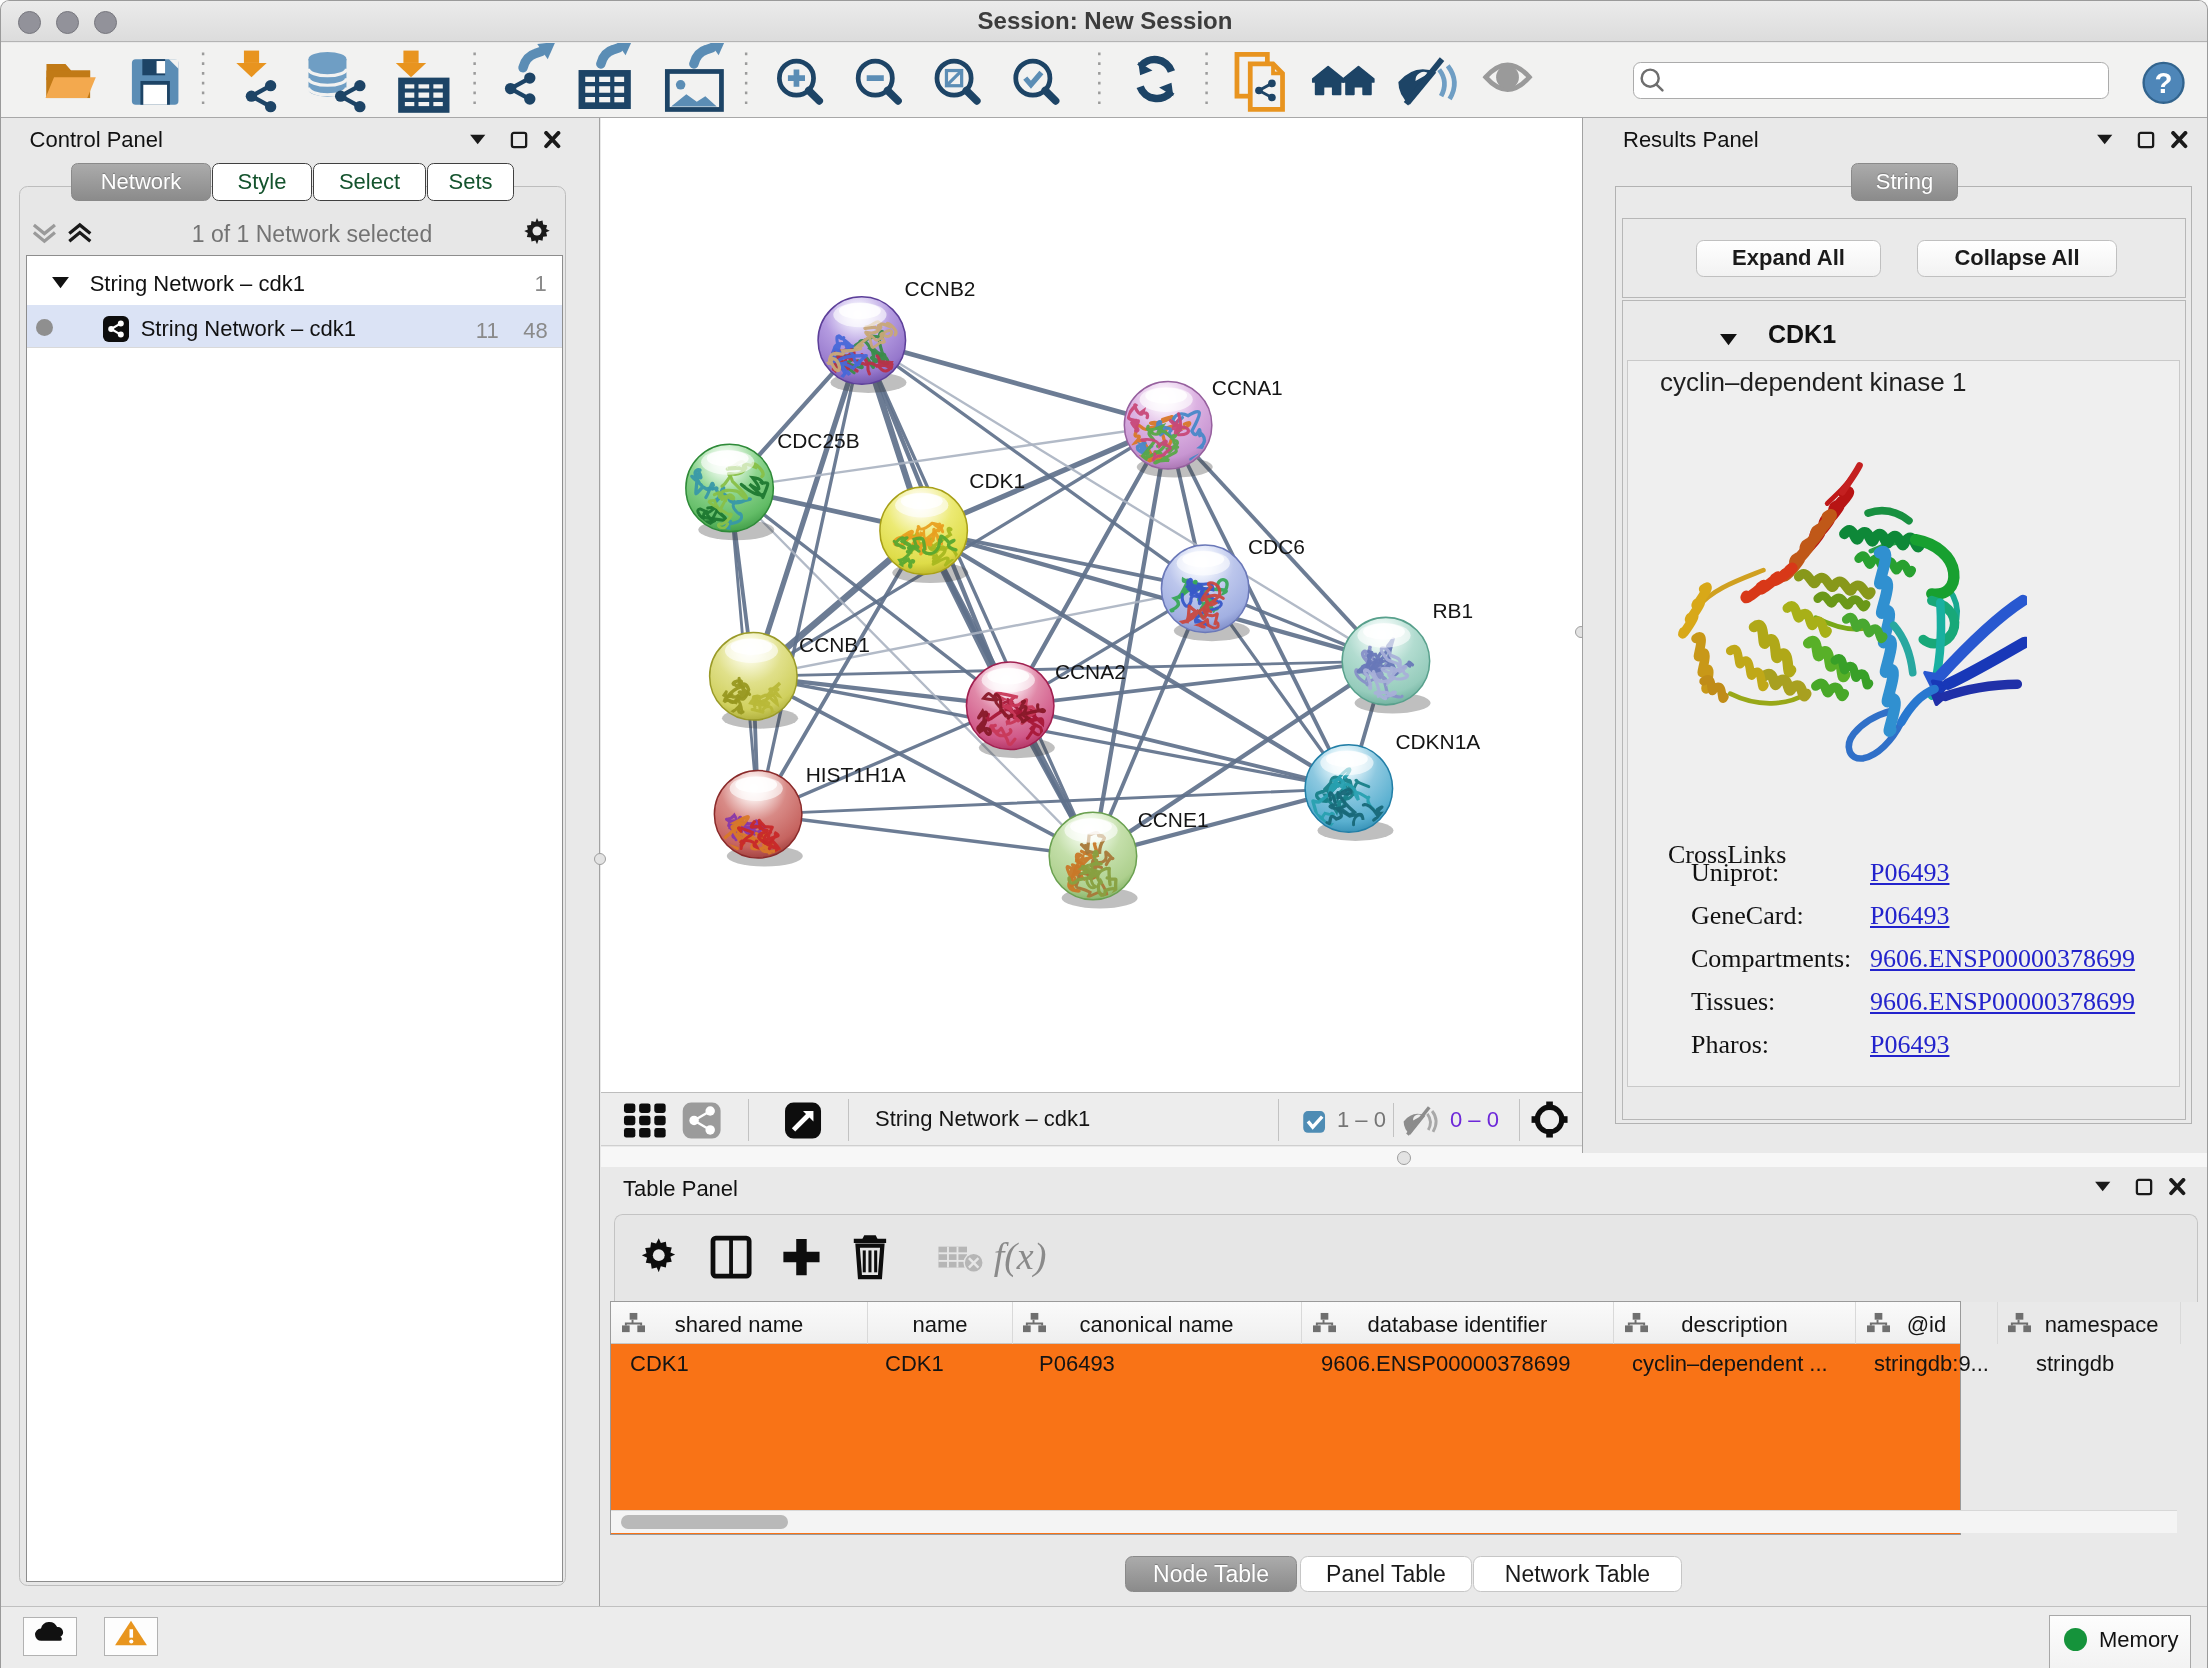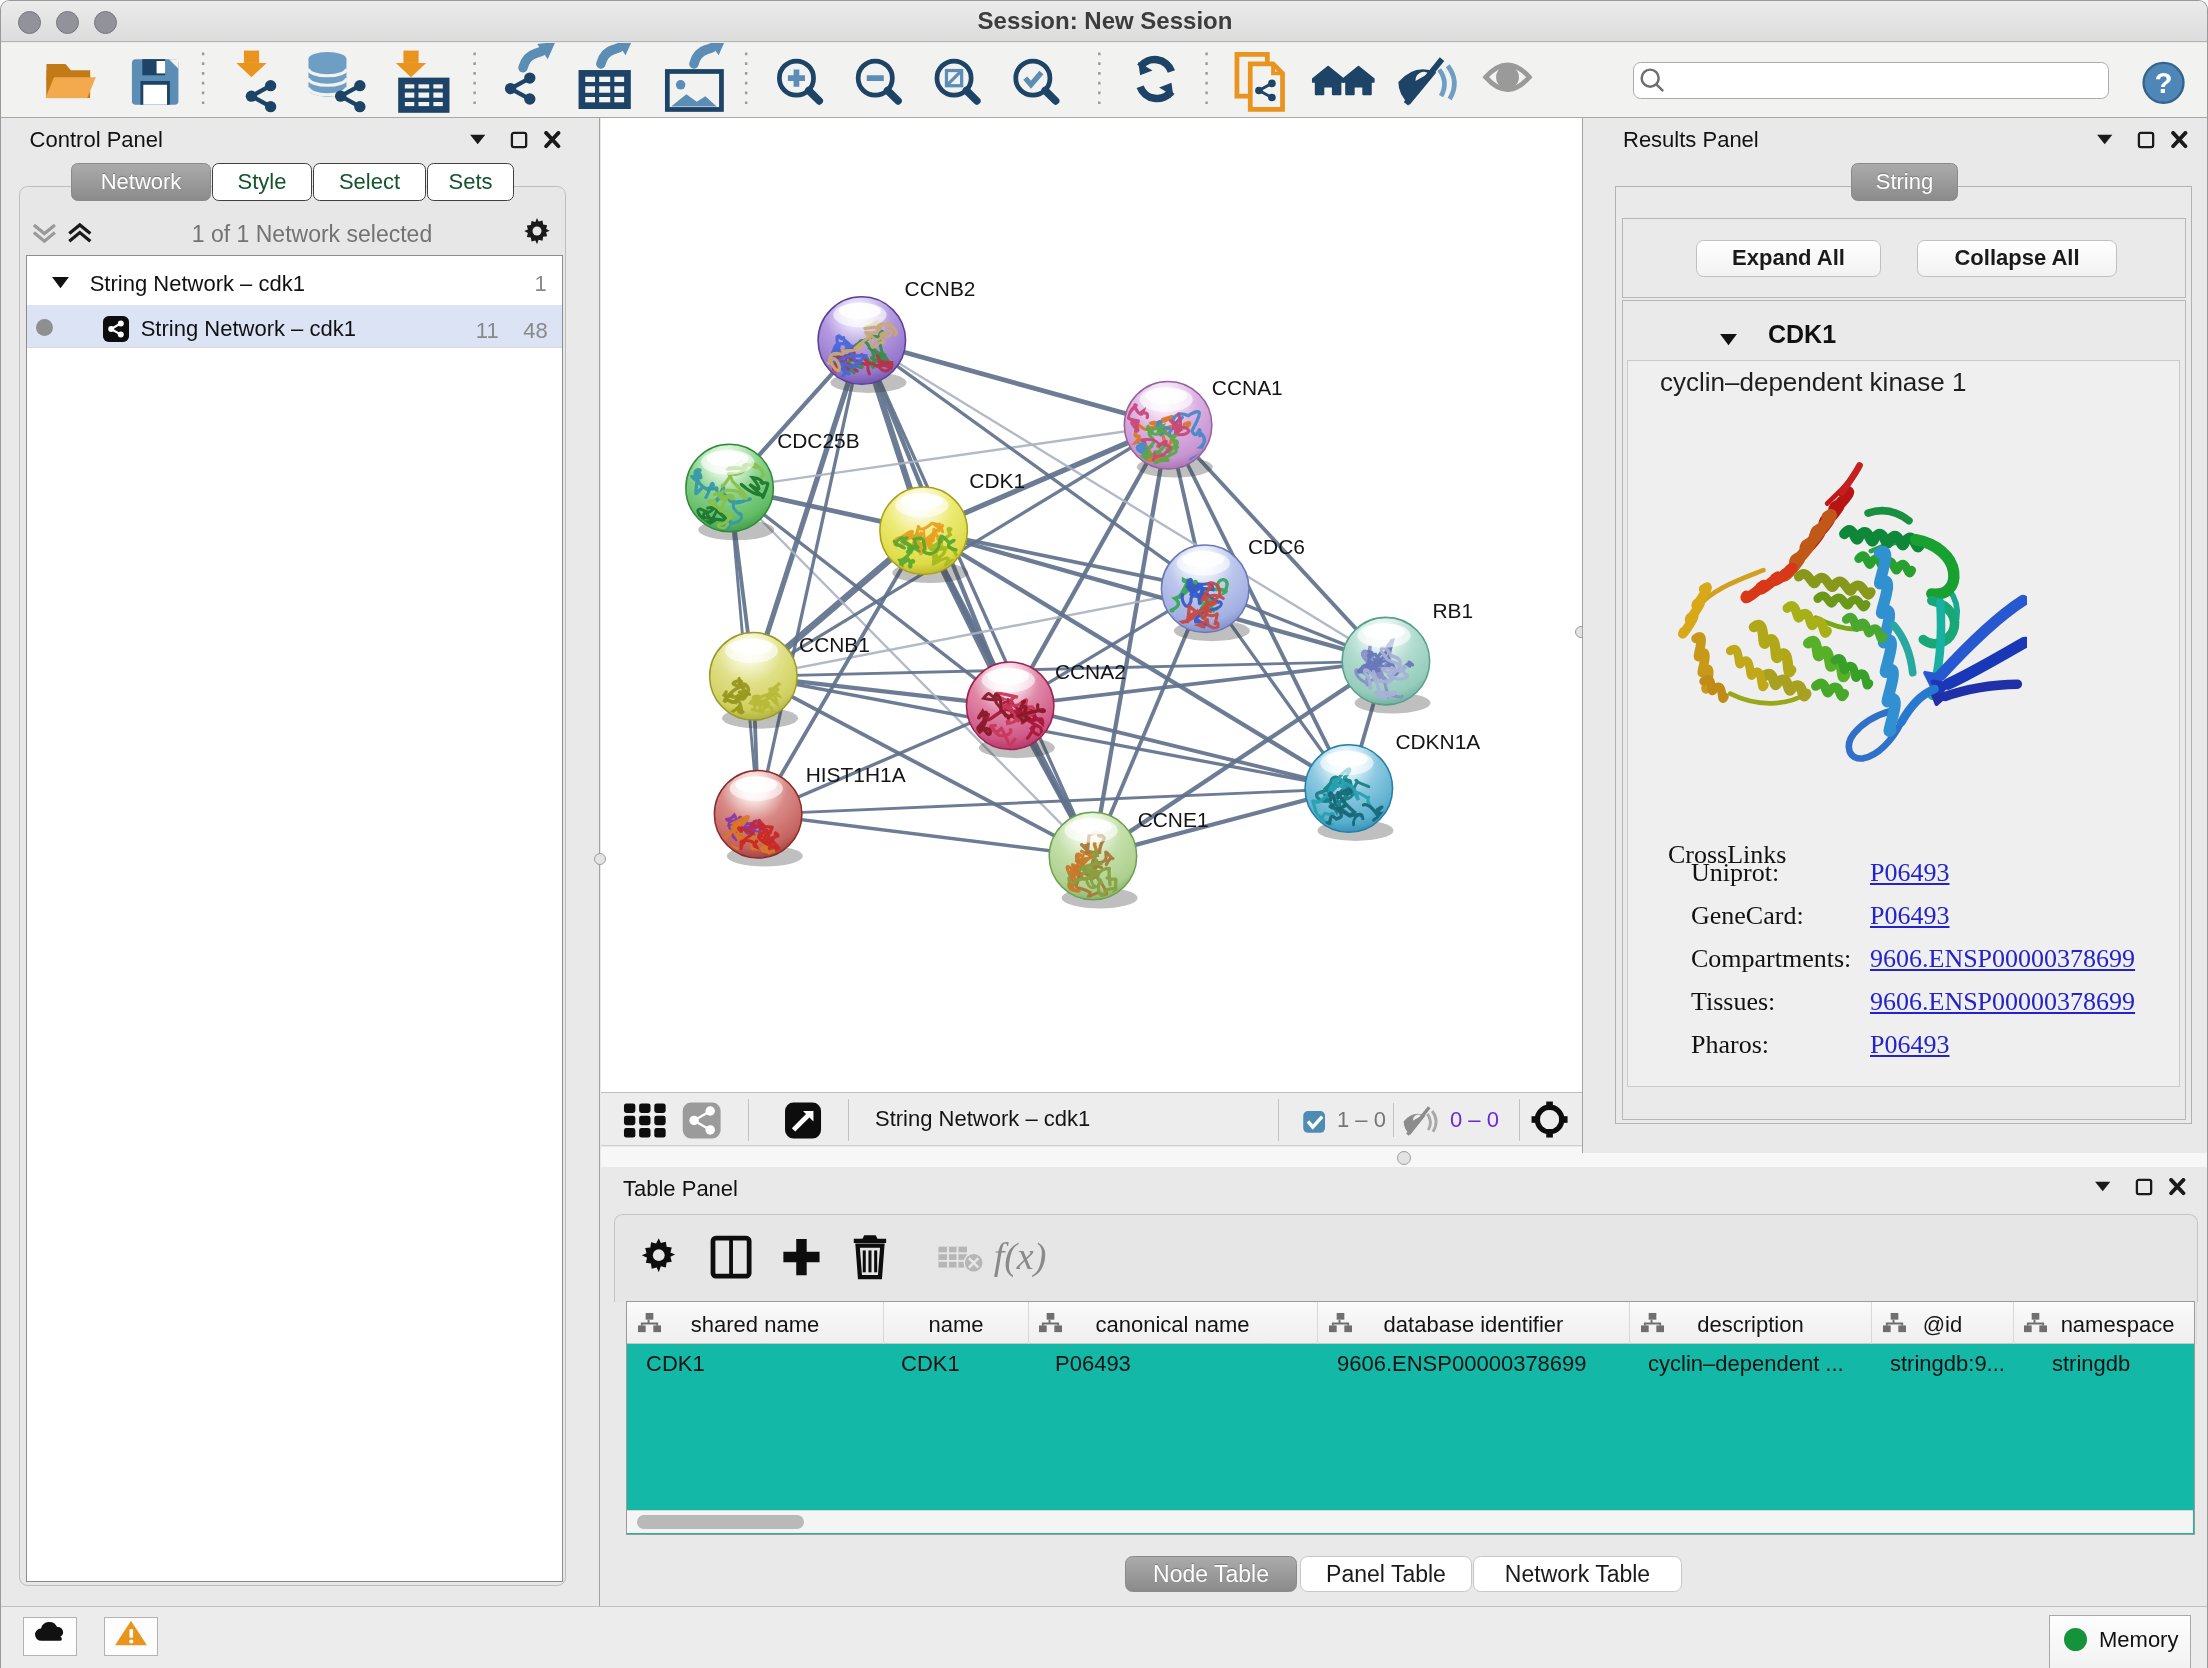--- a/index.html
+++ b/index.html
@@ -44,21 +44,21 @@
   #netview { position:absolute; left:600px; top:117px; width:981px; height:974px; background:#fff; }
   #netbar  { position:absolute; left:600px; top:1091px; width:981px; height:54px; background:#ededed;
              border-top:1px solid #bdbdbd; border-bottom:1px solid #cfcfcf; }
   .vdiv { position:absolute; top:5.7px; height:42px; width:1px; background:#c2c2c2; }
   
   #hstrip { position:absolute; left:600px; top:1146px; width:1608px; height:20px; background:#f7f7f7; }
   
   #tpanel { position:absolute; left:600px; top:1166px; width:1608px; height:439px; background:#e9e9e9; }
   #tp-toolbox { position:absolute; left:13.3px; top:47px; width:1584px; height:88px; background:#e6e6e6;
                 border:1.4px solid #c3c3c3; border-radius:8.6px 8.6px 0 0; border-bottom:none;padding-left:42px; }
-  #tp-table { position:absolute; left:25px; top:134px; width:1569px; height:234px; background:#14b8a6;
+  #tp-table { position:absolute; left:9px; top:134px; width:1351px; height:234px; background:#f97316;
               border:1.4px solid #9a9a9a; }
   #tp-hdr { position:absolute; left:0; top:0; width:100%; height:42px;
             background:linear-gradient(#fafafa,#efefef); border-bottom:1px solid #c6c6c6; }
   .hcol { position:absolute; top:0; height:42px; border-right:1px solid #d9d9d9; }
   .hlabel { position:absolute; top:9.5px; width:100%; text-align:center; font-size:22px; color:#141414; }
   .cell { position:absolute; top:49px; font-size:22px; color:#141414; }
   .btab.tabsel { background:linear-gradient(#ababab,#8b8b8b); color:#fff; border:1px solid #8a8a8a; }
   .btab { position:absolute; height:36px; border:1px solid #c6c6c6; background:#fff; border-radius:7.6px;
           text-align:center; font-size:23px; color:#1a1a1a; line-height:34px; }
   

